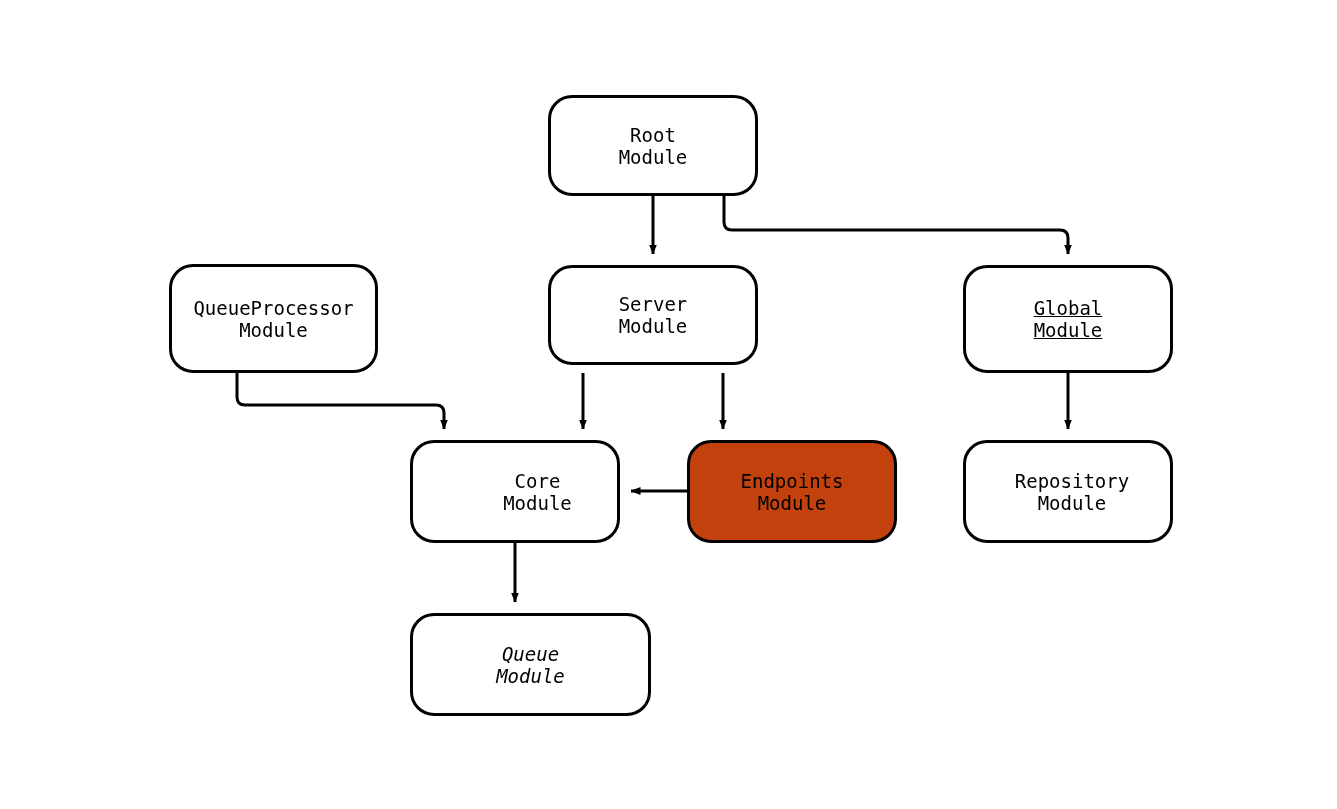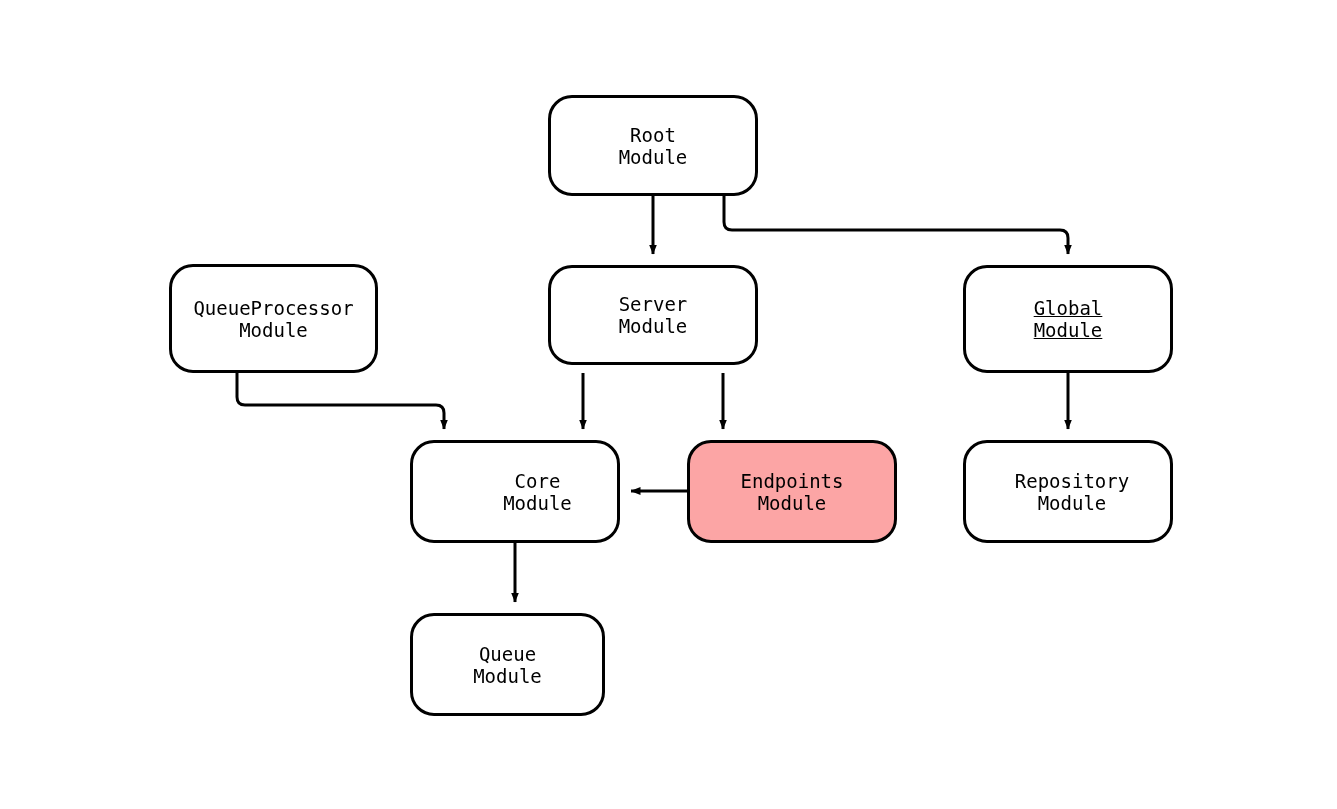--- a/index.html
+++ b/index.html
@@ -88,28 +88,28 @@
   <div class="node" style="left: 963px; top: 265px; width: 210px; height: 108px; border-color: rgb(0, 0, 0); background: rgb(255, 255, 255); text-decoration: underline;">
     <div class="node-label" style="color: rgb(0, 0, 0);">Global
 Module</div>
   </div>
 
   <div class="node" style="left: 410px; top: 440px; width: 210px; height: 103px; border-color: rgb(0, 0, 0); background: rgb(255, 255, 255);">
     <div class="node-label" style="color: rgb(0, 0, 0); margin-left: 45px;">Core
 Module</div>
   </div>
 
-  <div class="node" style="left: 687px; top: 440px; width: 210px; height: 103px; border-color: rgb(0, 0, 0); background: #fca5a5;">
+  <div class="node" style="left: 687px; top: 440px; width: 210px; height: 103px; border-color: rgb(0, 0, 0); background: #c2410c;">
     <div class="node-label" style="color: rgb(0, 0, 0);">Endpoints
 Module</div>
   </div>
 
   <div class="node" style="left: 963px; top: 440px; width: 210px; height: 103px; border-color: rgb(0, 0, 0); background: rgb(255, 255, 255); padding-left: 8px;">
     <div class="node-label" style="color: rgb(0, 0, 0);">Repository
 Module</div>
   </div>
 
-  <div class="node" style="left: 410px; top: 613px; width: 195px; height: 103px; border-color: rgb(0, 0, 0); background: rgb(255, 255, 255);">
+  <div class="node" style="left: 410px; top: 613px; width: 241px; height: 103px; border-color: rgb(0, 0, 0); background: rgb(255, 255, 255); font-style: italic;">
     <div class="node-label" style="color: rgb(0, 0, 0);">Queue
 Module</div>
   </div>
 
 </div>
 
 </body></html>

